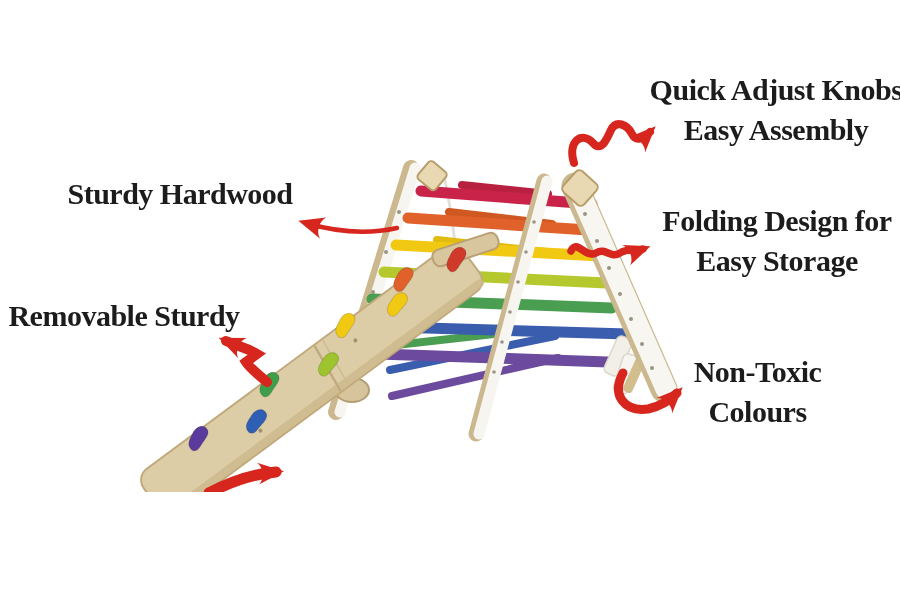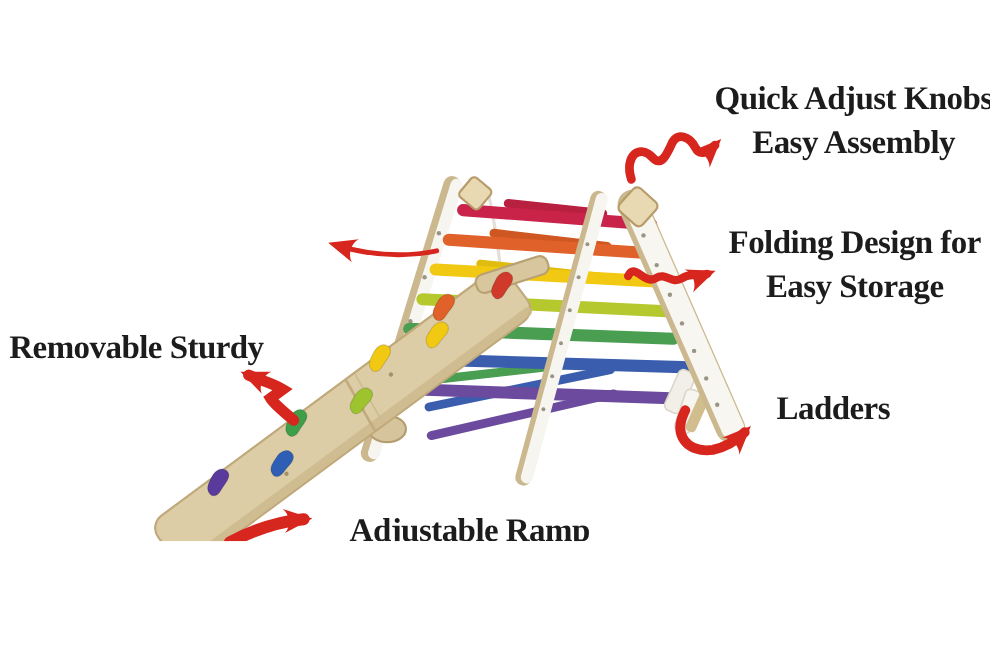--- a/index.html
+++ b/index.html
@@ -134,32 +134,31 @@
       <path marker-end="url(#ah)" stroke-width="11" d="M209,493 C232,481 254,474 276,472" stroke="#d7261d"></path>
     </g>
   </svg>
 
   <div class="callout" style="left:640px;top:70px;width:272px;">
     <span>Quick Adjust Knobs</span>
     <span>Easy Assembly</span>
   </div>
 
   <div class="callout" style="left:48px;top:174px;width:264px;">
+    <span>Sturdy Hardwood</span>
   </div>
 
   <div class="callout" style="left:2px;top:296px;width:244px;">
     <span>Removable Sturdy</span>
   </div>
 
   <div class="callout" style="left:646px;top:201px;width:262px;">
     <span>Folding Design for</span>
     <span>Easy Storage</span>
   </div>
 
   <div class="callout" style="left:660px;top:352px;width:195px;">
-    <span>Ladders</span>
+    <span>Non-Toxic</span>
+    <span>Colours</span>
   </div>
 
-  <div class="callout" style="left:277px;top:463px;width:300px;">
-    <span>Adjustable Ramp</span>
-  </div>
 
 </div>
 
 </body></html>

